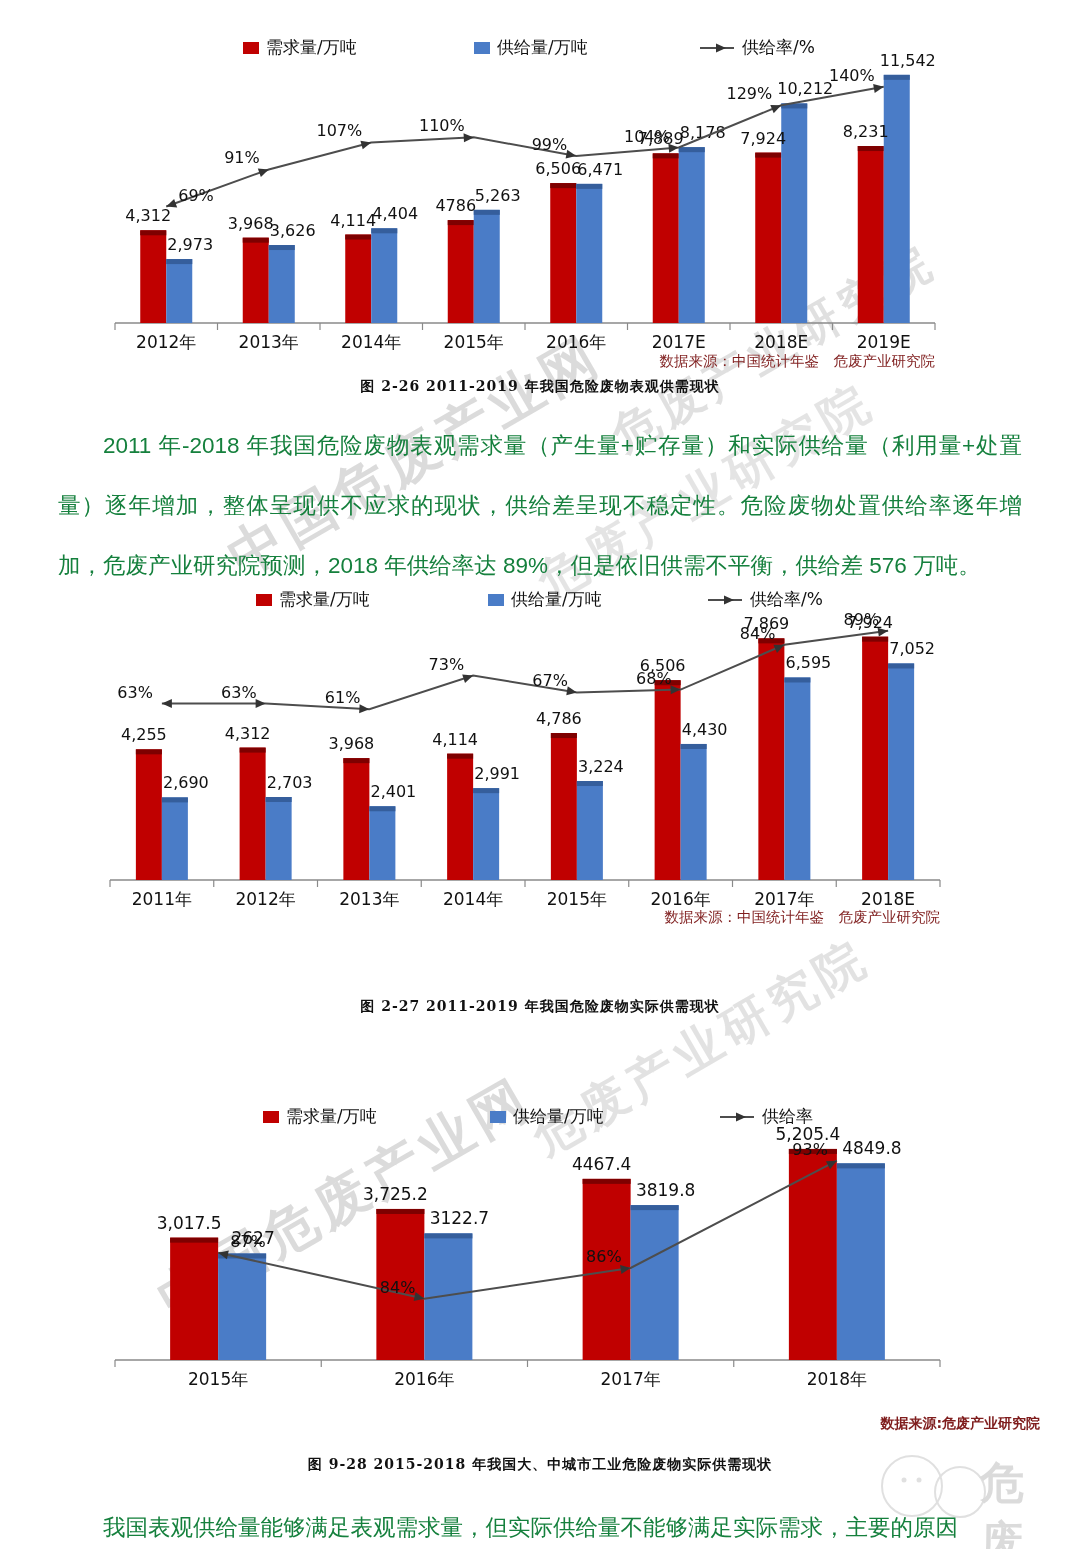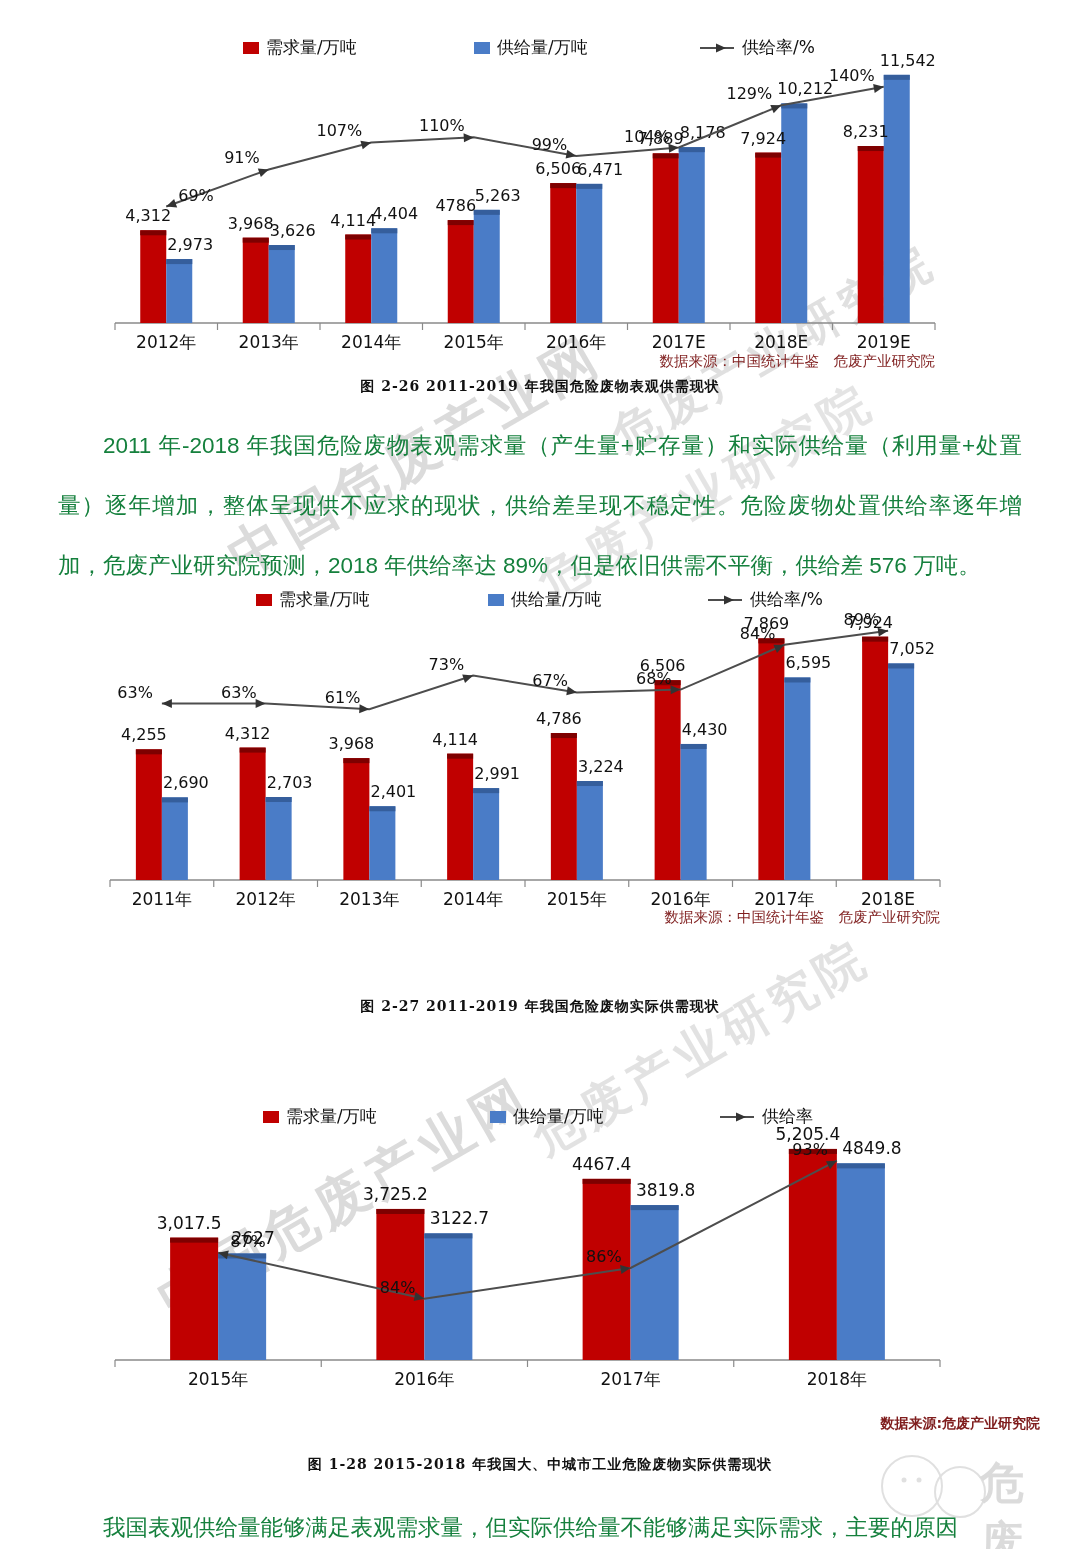--- a/index.html
+++ b/index.html
@@ -283,16 +283,16 @@
       <text x="767.875" y="59.66666666666666" text-anchor="end" font-size="16" fill="#111">93%</text>
       <rect x="203" y="16" width="16" height="12" fill="#C00000"></rect>
       <text x="226" y="27" text-anchor="start" font-size="17" fill="#111">需求量/万吨</text>
       <rect x="430" y="16" width="16" height="12" fill="#4A7CC7"></rect>
       <text x="453" y="27" text-anchor="start" font-size="17" fill="#111">供给量/万吨</text>
       <line x1="660" y1="22" x2="694" y2="22" stroke="#4D4D4D" stroke-width="2"></line>
       <path d="M0,0 L-10,-4.5 L-10,4.5 Z" transform="translate(686,22)" fill="#333333"></path>
       <text x="702" y="27" text-anchor="start" font-size="17" fill="#111">供给率</text>
     </svg>
   <div class="src src3" style="top:1415px;right:40px">数据来源:危废产业研究院</div>
-  <div class="caption" style="top:1456px">图 1-28 2015-2018 年我国大、中城市工业危险废物实际供需现状</div>
+  <div class="caption" style="top:1456px">图 9-28 2015-2018 年我国大、中城市工业危险废物实际供需现状</div>
   <div class="para" style="top:1498px">我国表观供给量能够满足表观需求量，但实际供给量不能够满足实际需求，主要的原因</div>
 
 </div>
 
 </body></html>

